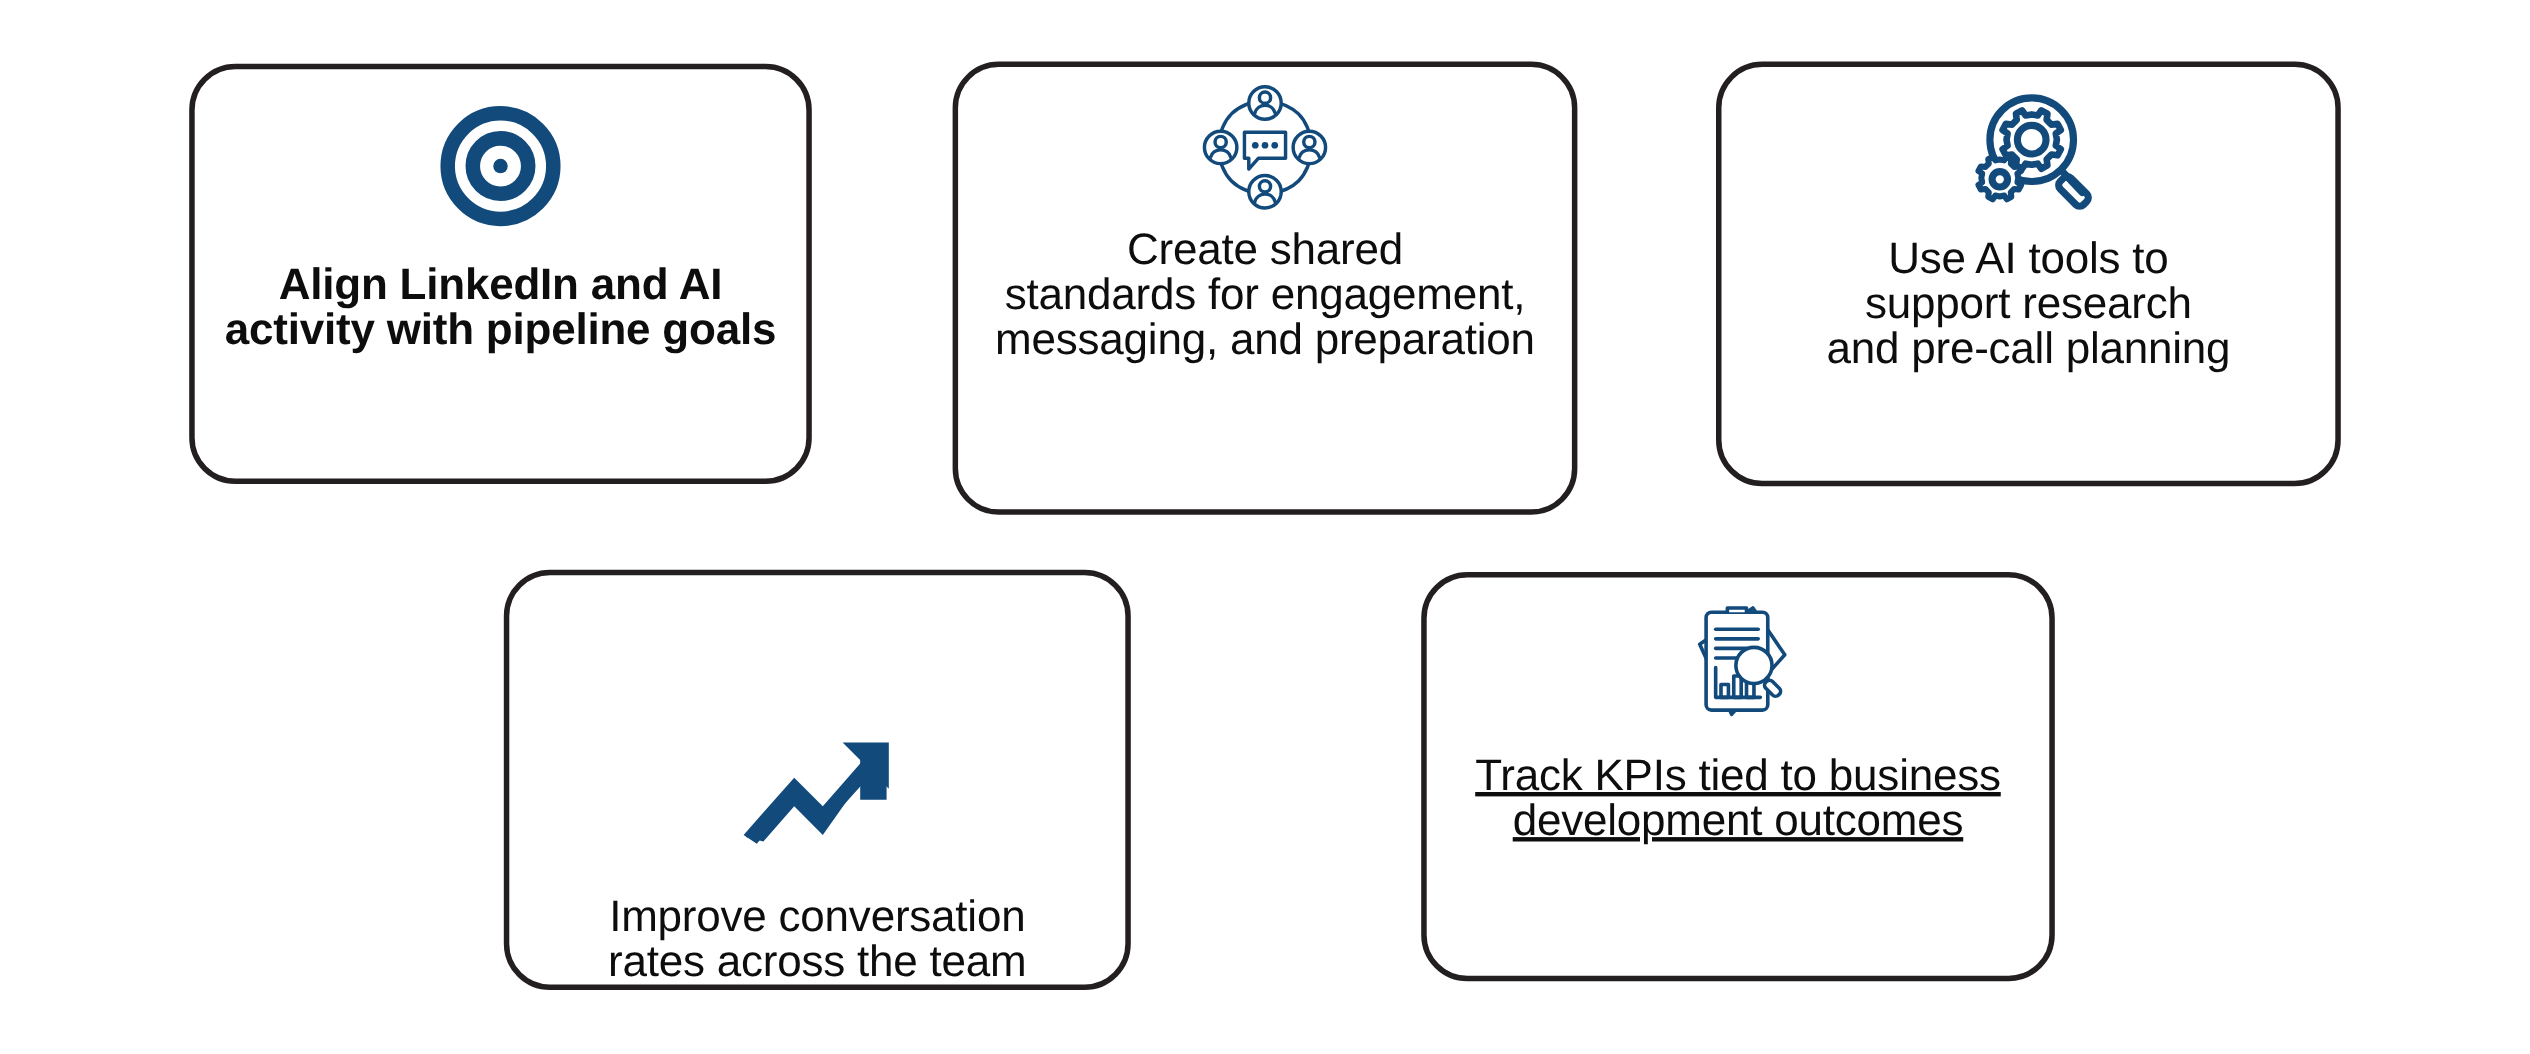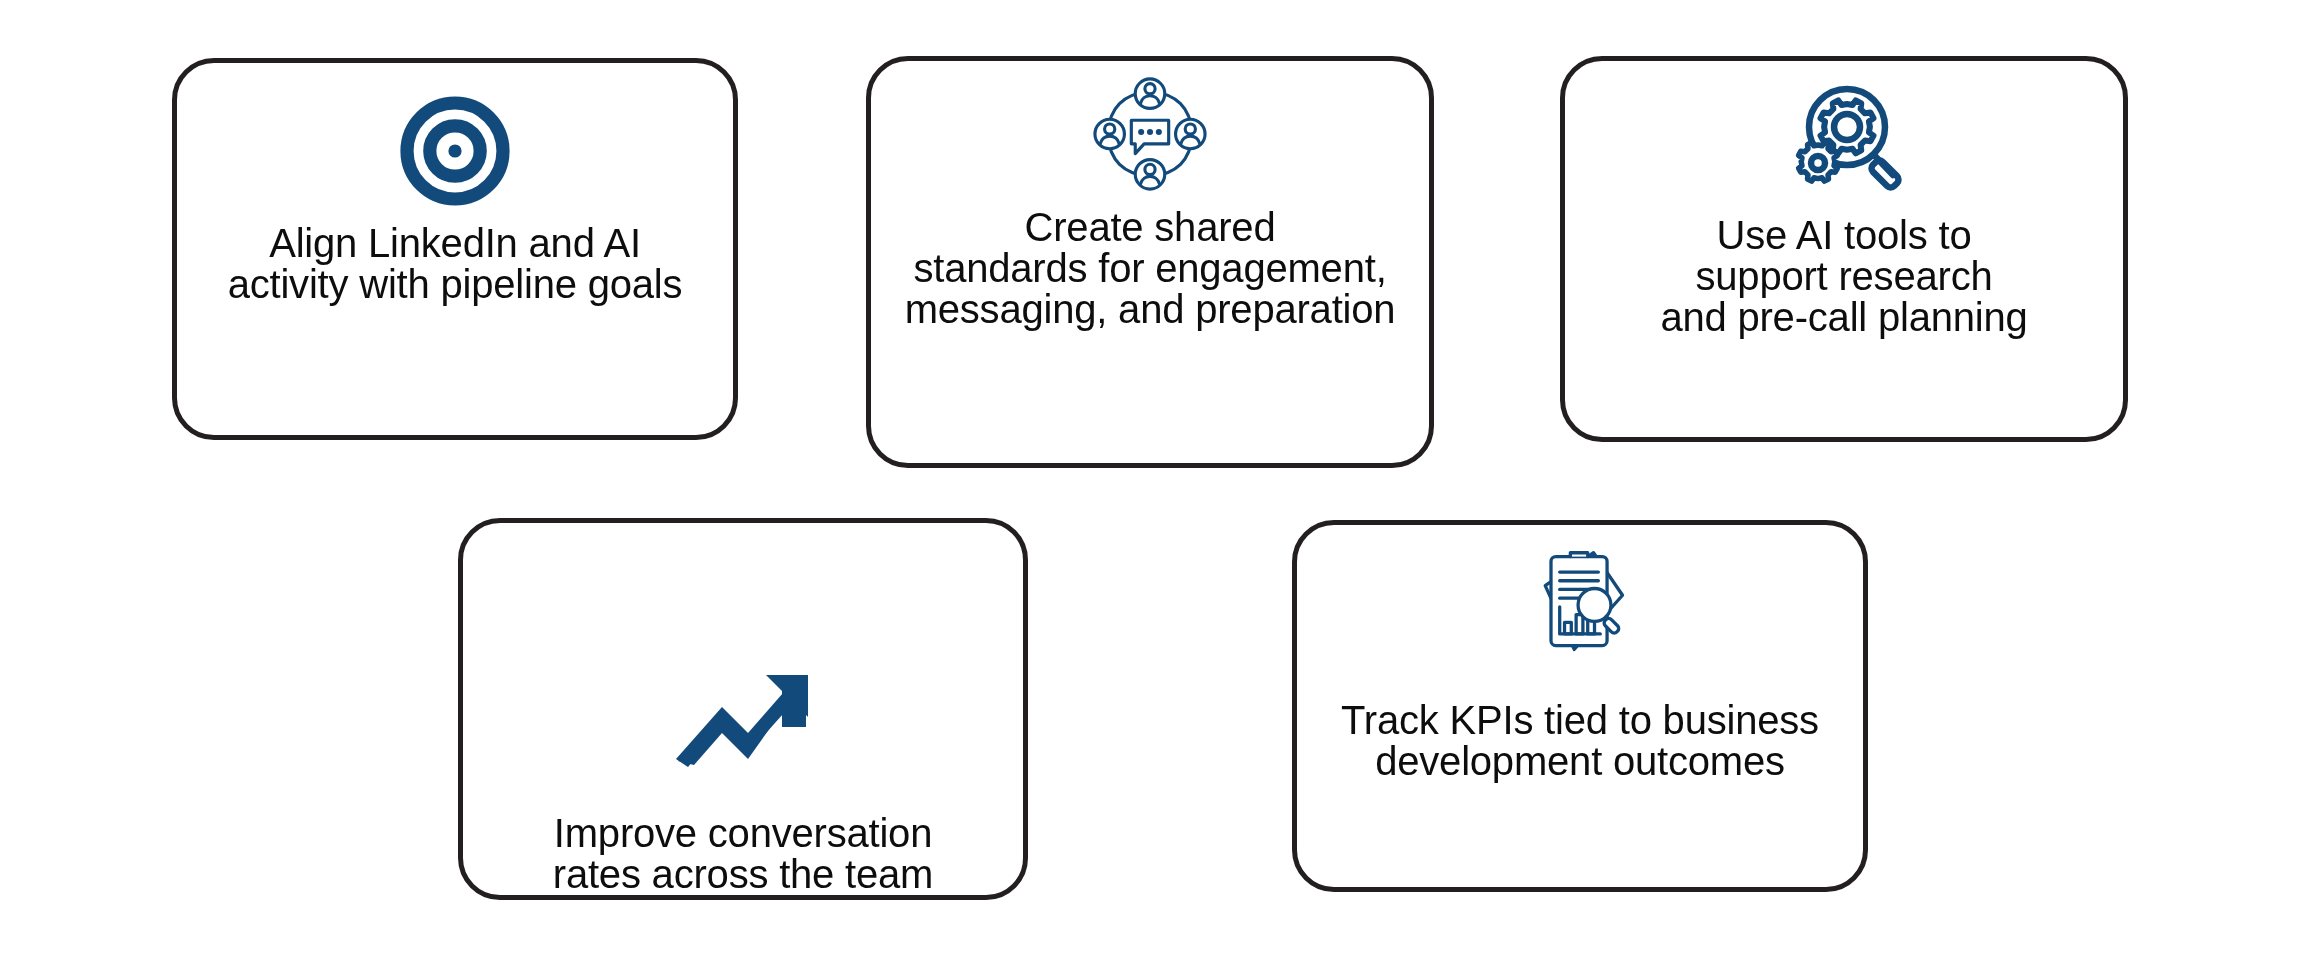--- a/index.html
+++ b/index.html
@@ -43,38 +43,38 @@
     font-size: 40px;
     line-height: 1.03;
     letter-spacing: -0.2px;
     font-family: "Liberation Sans", sans-serif;
     white-space: pre-line;
   }
 
   
   #card-1 { left: 172px;  top: 58px;  width: 566px; height: 382px; }
   #card-1 .card-icon { margin-top: 28px; }
-  #card-1 .card-text { margin-top: 12px; }
+  #card-1 .card-text { margin-top: 28px; font-weight: bold; }
 
   #card-2 { left: 866px;  top: 56px;  width: 568px; height: 412px; }
   #card-2 .card-icon { margin-top: 14px; }
   #card-2 .card-text { margin-top: 14px; }
 
   #card-3 { left: 1560px; top: 56px;  width: 568px; height: 386px; }
   #card-3 .card-icon { margin-top: 18px; }
   #card-3 .card-text { margin-top: 18px; }
 
   
   #card-4 { left: 458px;  top: 518px; width: 570px; height: 382px; justify-content: flex-end; }
   #card-4 .card-icon { margin-top: 38px; }
   #card-4 .card-text { margin-top: 44px; }
 
   #card-5 { left: 1292px; top: 520px; width: 576px; height: 372px; }
   #card-5 .card-icon { margin-top: 20px; }
-  #card-5 .card-text { margin-top: 39px; }
+  #card-5 .card-text { margin-top: 24px; text-decoration: underline; }
 
   .icon-svg { display: block; }
 </style>
 </head>
 <body>
 
 <div class="canvas">
 
   <div class="card" id="card-1">
     <div class="card-icon">

